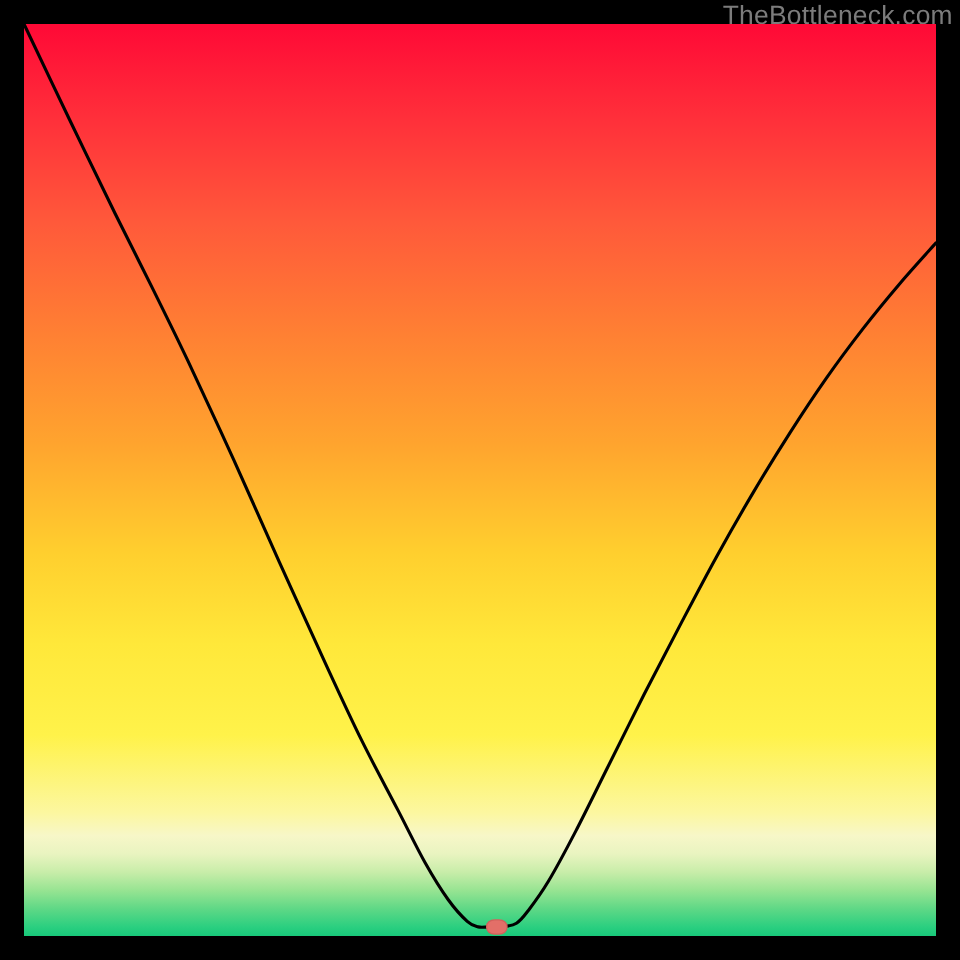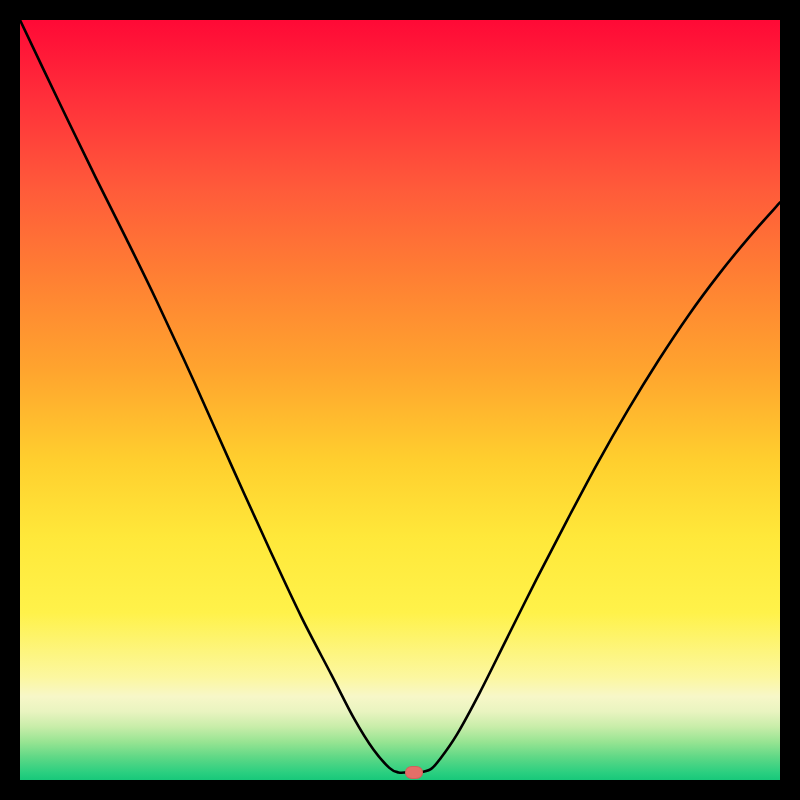--- a/index.html
+++ b/index.html
@@ -64,19 +64,20 @@
     font-size: 22px;
     color: #7c7c7c;
     letter-spacing: 0.2px;
     user-select: none;
   }
 </style>
 </head>
 <body>
 
 <div class="frame">
+  <div class="watermark">TheBottleneck.com</div>
   <div class="plot">
     <svg class="curve" viewBox="0 0 760 760" preserveAspectRatio="none">
       <path id="curve-path" d="M 0.00 0.00 C 6.33 13.30, 25.33 53.45, 38.00 79.80 C 50.67 106.15, 64.60 134.90, 76.00 158.08 C 87.40 181.26, 96.27 198.36, 106.40 218.88 C 116.53 239.40, 125.40 257.13, 136.80 281.20 C 148.20 305.27, 162.13 335.41, 174.80 363.28 C 187.47 391.15, 200.13 420.28, 212.80 448.40 C 225.47 476.52, 239.40 507.30, 250.80 532.00 C 262.20 556.70, 271.07 576.08, 281.20 596.60 C 291.33 617.12, 302.73 638.02, 311.60 655.12 C 320.47 672.22, 327.43 686.79, 334.40 699.20 C 341.37 711.61, 347.57 721.49, 353.40 729.60 C 359.23 737.71, 365.18 744.04, 369.36 747.84 C 373.54 751.64, 375.44 751.64, 378.48 752.40 C 381.52 753.16, 384.31 752.40, 387.60 752.40 C 390.89 752.40, 394.44 752.91, 398.24 752.40 C 402.04 751.89, 406.73 751.64, 410.40 749.36 C 414.07 747.08, 415.85 744.55, 420.28 738.72 C 424.71 732.89, 430.41 725.42, 437.00 714.40 C 443.59 703.38, 451.57 688.43, 459.80 672.60 C 468.03 656.77, 476.90 638.40, 486.40 619.40 C 495.90 600.40, 506.67 578.49, 516.80 558.60 C 526.93 538.71, 537.07 519.33, 547.20 500.08 C 557.33 480.83, 567.47 461.45, 577.60 443.08 C 587.73 424.71, 597.87 406.98, 608.00 389.88 C 618.13 372.78, 628.27 356.31, 638.40 340.48 C 648.53 324.65, 658.67 309.32, 668.80 294.88 C 678.93 280.44, 689.07 266.89, 699.20 253.84 C 709.33 240.79, 719.47 228.51, 729.60 216.60 C 739.73 204.69, 754.93 188.10, 760.00 182.40 " fill="none" stroke="#000" stroke-width="2.6" stroke-linejoin="round" stroke-linecap="round"></path>
     </svg>
     <div class="marker" id="min-marker" style="left: 384.68px; top: 746.4px; background: rgb(227, 111, 104);"></div>
   </div>
 </div>
 
 </body></html>

